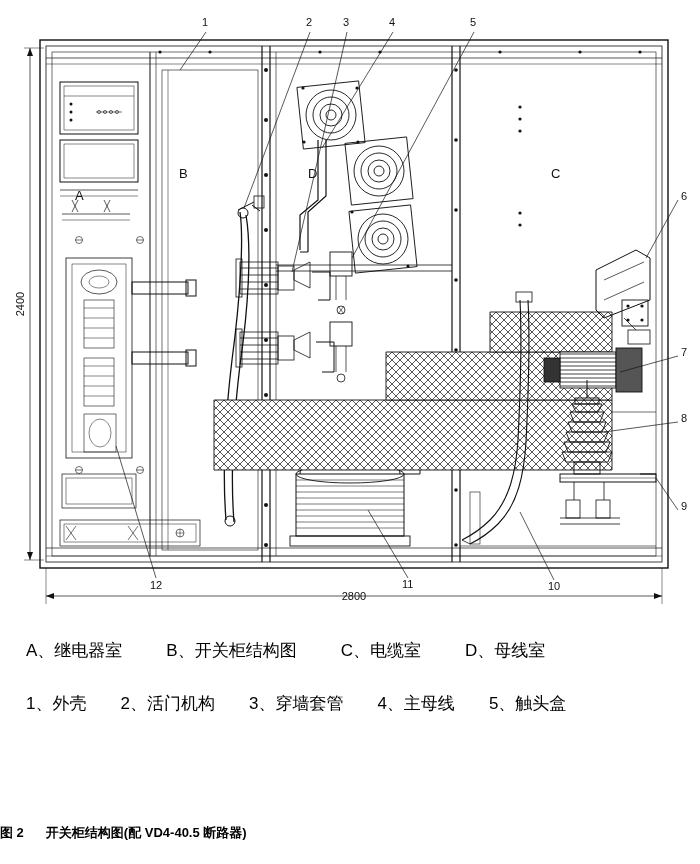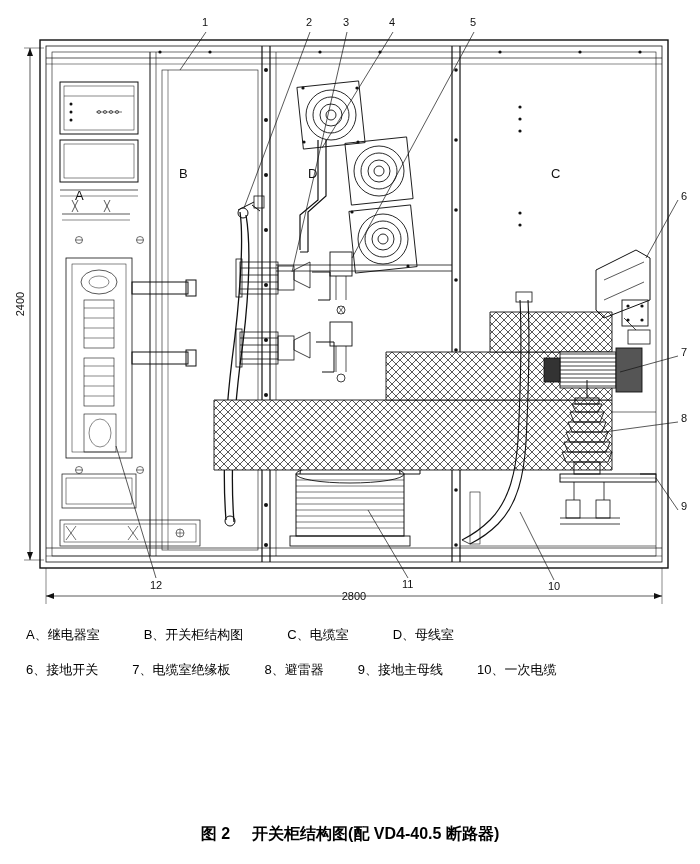--- a/index.html
+++ b/index.html
@@ -9,35 +9,35 @@
     color:#000;
     position:relative;
     overflow:hidden;
   }
   .diagram{
     position:absolute;left:0;top:0;width:700px;height:620px;
   }
   .diagram svg{display:block;}
   .legend{
     position:absolute;left:0;top:628px;width:700px;
-    font-size:13px;line-height:1;
+    font-size:17px;line-height:1;
   }
   .legend-row{
     display:flex;align-items:baseline;
     padding:0 26px;
     margin-bottom:14px;
     white-space:nowrap;
   }
   .legend-row.rooms{margin-bottom:22px;}
   .legend-row .item{margin-right:34px;}
   .legend-row.rooms .item{margin-right:44px;}
-  .legend-row .item:last-child{margin-right:0;}
+  .legend-row .item:last-child{margin-right:0;margin-top:14px;}
   .caption{
     position:absolute;left:0;top:824px;width:700px;
-    text-align:center;font-size:16px;font-weight:bold;
+    font-size:13px;font-weight:bold;
   }
   .caption .gap{display:inline-block;width:22px;}
 </style>
 </head>
 <body>
 
 <div class="diagram">
 <svg width="700" height="620" viewBox="0 0 700 620" xmlns="http://www.w3.org/2000/svg">
   <defs>
     <pattern id="hatch" width="8" height="8" patternUnits="userSpaceOnUse">
@@ -395,23 +395,23 @@
 </div>
 
 <div class="legend">
   <div class="legend-row rooms">
     <span class="item">A、继电器室</span>
     <span class="item">B、开关柜结构图</span>
     <span class="item">C、电缆室</span>
     <span class="item">D、母线室</span>
   </div>
   <div class="legend-row">
-    <span class="item">6、接地开关</span>
-    <span class="item">7、电缆室绝缘板</span>
-    <span class="item">8、避雷器</span>
-    <span class="item">9、接地主母线</span>
-    <span class="item">10、一次电缆</span>
+    <span class="item">1、外壳</span>
+    <span class="item">2、活门机构</span>
+    <span class="item">3、穿墙套管</span>
+    <span class="item">4、主母线</span>
+    <span class="item">5、触头盒</span>
   </div>
 </div>
 
 <div class="caption">
   <span>图 2</span><span class="gap"></span><span>开关柜结构图(配 VD4-40.5 断路器)</span>
 </div>
 
 </body></html>

